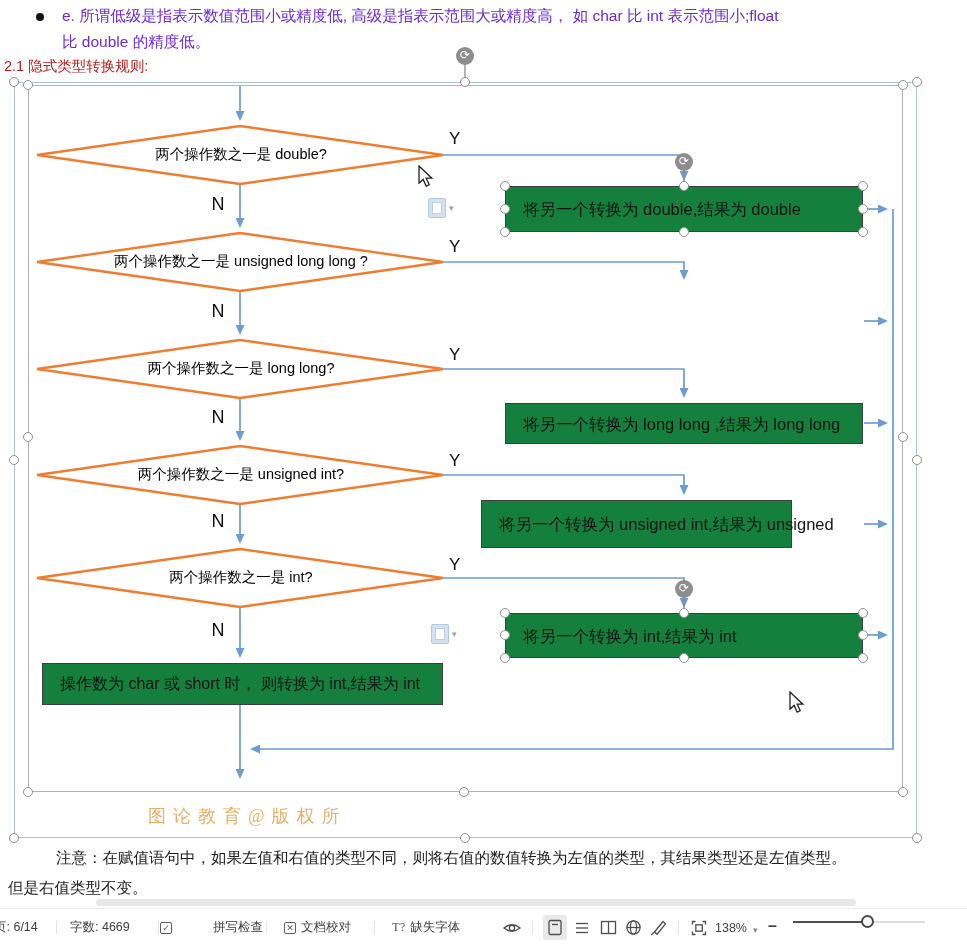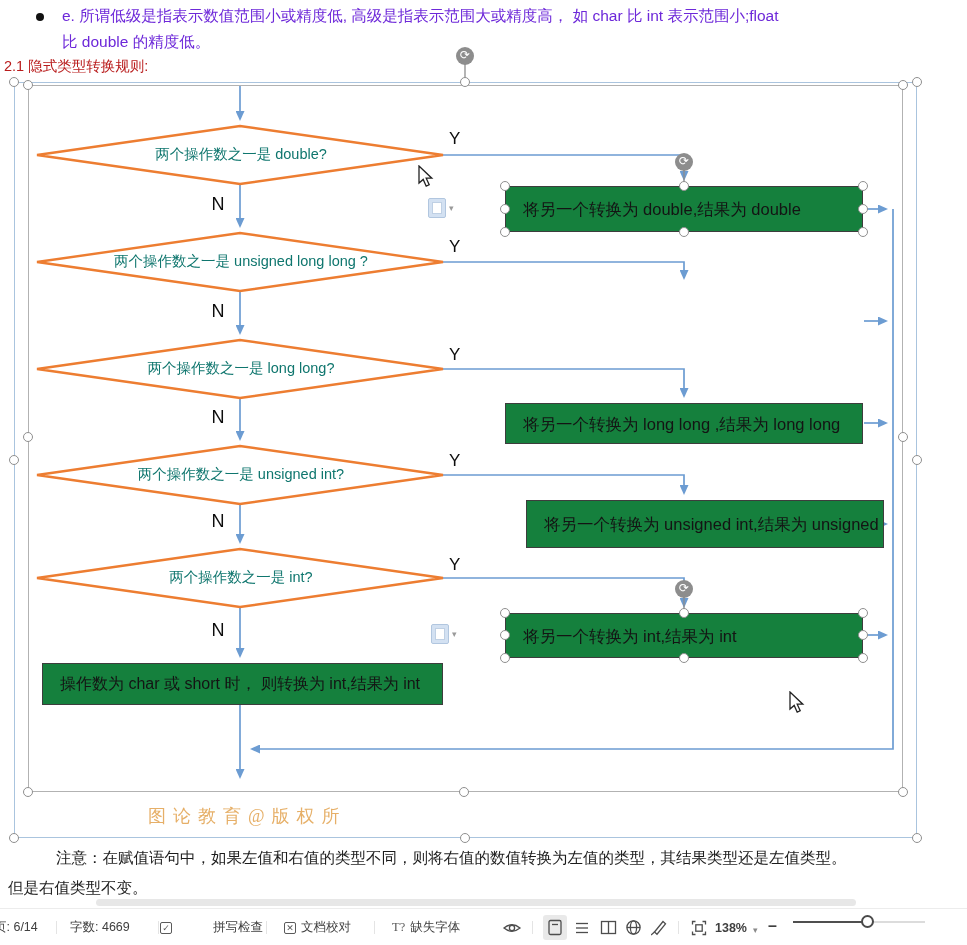--- a/index.html
+++ b/index.html
@@ -14,21 +14,21 @@
 
   
   .frame-outer{position:absolute;left:14px;top:82px;width:903px;height:756px;border:1.4px solid #aac4de;z-index:2;box-sizing:border-box;}
   .frame-inner{position:absolute;left:28px;top:85px;width:875px;height:707px;border:1.2px solid #b2b2b2;z-index:2;box-sizing:border-box;}
   .handle{position:absolute;width:10px;height:10px;background:#fff;border:1.4px solid #8f8f8f;border-radius:50%;transform:translate(-50%,-50%);z-index:40;box-sizing:border-box;}
   .rot{position:absolute;width:18px;height:18px;border-radius:50%;background:#8d8d8d;transform:translate(-50%,-50%);z-index:40;color:#fff;font-size:12px;line-height:17px;text-align:center;}
   .rot::after{content:"⟳";}
 
   
   #flow{position:absolute;left:0;top:0;z-index:4;}
-  .dlabel{position:absolute;left:52px;width:378px;text-align:center;font-size:14.5px;color:#0f766e;z-index:6;white-space:nowrap;}
+  .dlabel{position:absolute;left:52px;width:378px;text-align:center;font-size:14.5px;color:#000000;z-index:6;white-space:nowrap;}
   .nlbl{position:absolute;left:204px;width:28px;text-align:center;font-size:18px;color:#0d0d0d;z-index:6;}
   .ylbl{position:absolute;left:449px;font-size:17px;color:#0d0d0d;z-index:6;}
   .rbox{position:absolute;border:1.6px solid #3d3d3d;background:#15803d;box-sizing:border-box;display:flex;flex-direction:column;justify-content:center;padding-left:17px;font-size:16.5px;color:#141414;z-index:10;white-space:nowrap;}
   .rbox div{line-height:26px;}
 
   
   .paste{position:absolute;width:16px;height:18px;background:#cfdef1;border:1px solid #a9c0dc;border-radius:2px;z-index:20;opacity:.9;}
   .paste::after{content:"";position:absolute;left:3px;top:3px;width:8px;height:10px;background:#fff;border:1px solid #b9cbe2;}
   .paste-caret{position:absolute;font-size:9px;color:#9a9a9a;z-index:20;}
   .paste-caret::after{content:"▾";}
@@ -129,21 +129,21 @@
   <div class="ylbl" style="top:345px;">Y</div>
   <div class="ylbl" style="top:451px;">Y</div>
   <div class="ylbl" style="top:555px;">Y</div>
 
   <div class="rbox" style="left:505px;top:186px;width:358px;height:46px;">
     <div>将另一个转换为 double,结果为 double</div>
   </div>
   <div class="rbox" style="left:505px;top:403px;width:358px;height:41px;">
     <div>将另一个转换为 long long ,结果为 long long</div>
   </div>
-  <div class="rbox" style="left:526px;top:500px;width:358px;height:48px;">
+  <div class="rbox" style="left:481px;top:500px;width:311px;height:48px;">
     <div>将另一个转换为 unsigned int,结果为 unsigned</div>
   </div>
   <div class="rbox" style="left:505px;top:613px;width:358px;height:45px;">
     <div>将另一个转换为 int,结果为 int</div>
   </div>
   <div class="rbox" style="left:42px;top:663px;width:401px;height:42px;font-size:16px;">
     <div>操作数为 char 或 short 时， 则转换为 int,结果为 int</div>
   </div>
 
   <div class="rot" style="left:465px;top:56px;"></div>
@@ -263,21 +263,21 @@
         <line x1="3.5" y1="13" x2="3,16" y2="16"></line>
       </svg>
     </div>
     <div class="vsep" style="left:678px;"></div>
     <div class="iconbtn" style="left:687px;">
       <svg width="16" height="16">
         <path d="M1.5,4.5 V1.5 H4.5 M11.5,1.5 H14.5 V4.5 M14.5,11.5 V14.5 H11.5 M4.5,14.5 H1.5 V11.5"></path>
         <rect x="4.8" y="4.8" width="6.4" height="6.4"></rect>
       </svg>
     </div>
-    <div class="sitem" style="left:715px;font-weight:bold;">138%</div>
+    <div class="sitem" style="left:715px;">138%</div>
     <div class="zoomcaret" style="left:753px;"></div>
     <div class="zoomout" style="left:768px;"></div>
   </div>
 
   <div class="slider-track" style="left:793px;width:132px;"></div>
   <div class="slider-fill" style="left:793px;width:70px;"></div>
   <div class="slider-thumb" style="left:861px;"></div>
 
 </div>
 

